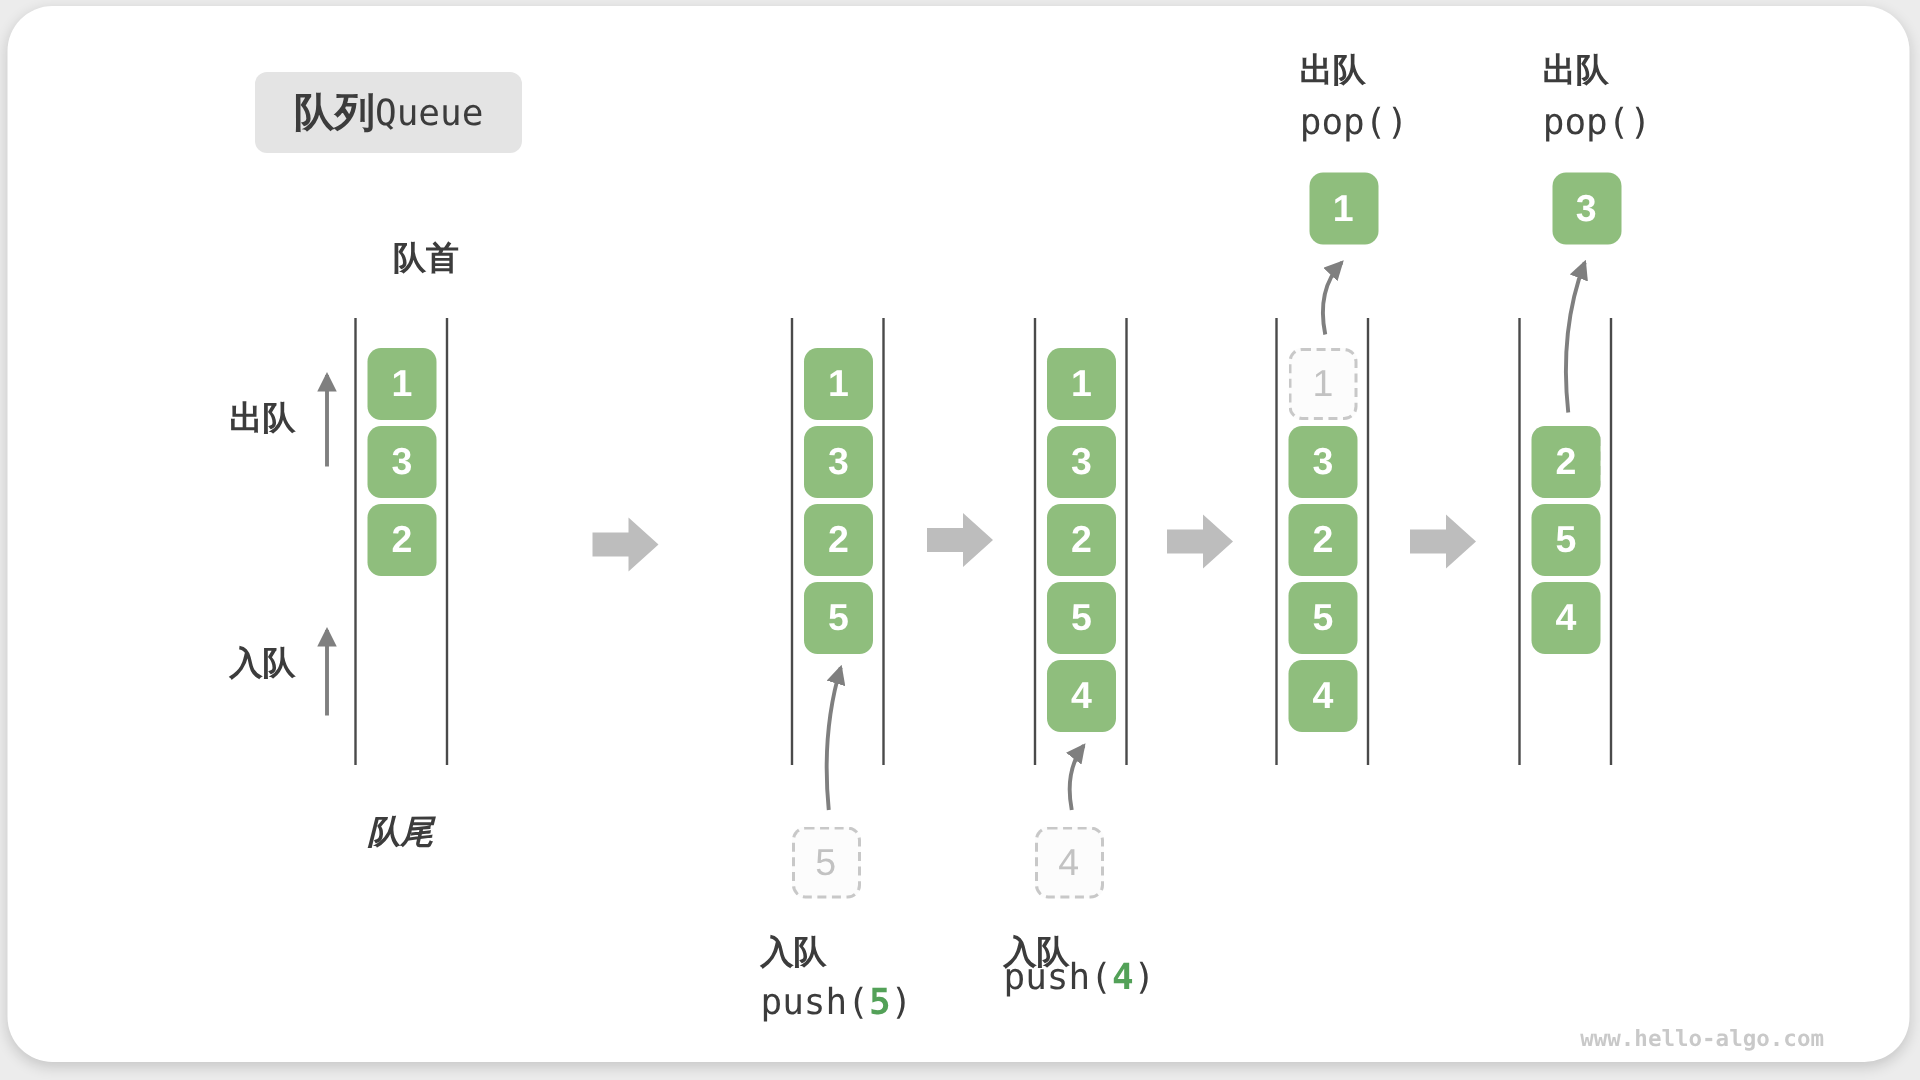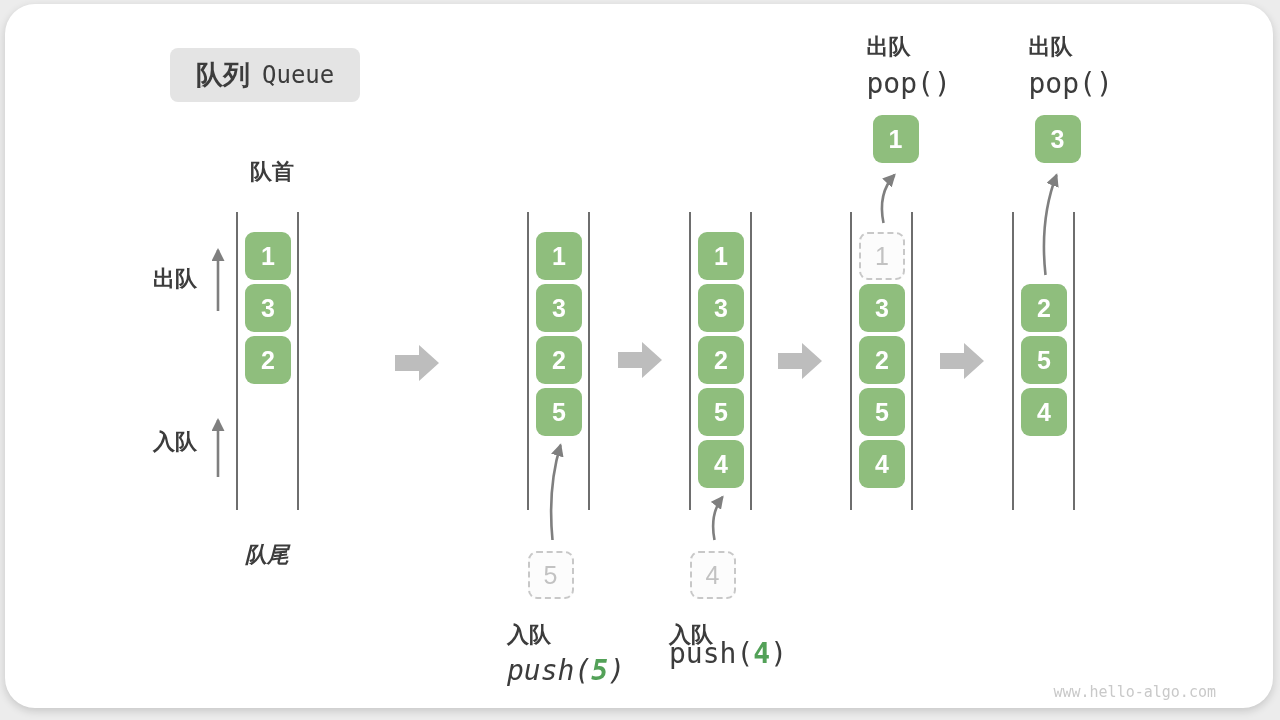--- a/index.html
+++ b/index.html
@@ -3,52 +3,52 @@
 <meta charset="utf-8">
 <style>
   html,body{margin:0;padding:0;background:#ececec;}
   #canvas{position:relative;width:1280px;height:720px;overflow:hidden;
           font-family:"Liberation Sans","DejaVu Sans",sans-serif;}
   #card{position:absolute;left:5px;top:4px;width:1268px;height:704px;
         background:#ffffff;border-radius:30px;box-shadow:0 3px 9px rgba(0,0,0,.16);}
   #svg-layer{position:absolute;left:0;top:0;pointer-events:none;}
 
   .title-box{position:absolute;left:170px;top:48px;height:54px;padding:0 26px;
-             background:#e4e4e4;border-radius:8px;display:flex;align-items:center;gap:12px;}
+             background:#e4e4e4;border-radius:8px;display:flex;align-items:center;}
   .title-zh{font-size:27px;font-weight:bold;color:#3c3c3c;}
   .title-en{font-size:24px;font-family:"DejaVu Sans Mono","Liberation Mono",monospace;color:#3c3c3c;text-align:center;}
 
   .cn-label{position:absolute;font-size:22px;font-weight:bold;color:#3c3c3c;
             transform:translateX(-50%);white-space:nowrap;}
-  .code-label{position:absolute;font-size:28px;color:#3c3c3c;white-space:nowrap;
+  .code-label{position:absolute;font-size:24px;color:#3c3c3c;white-space:nowrap;
               font-family:"DejaVu Sans Mono","Liberation Mono",monospace;}
   .code-accent{color:#53a158;font-weight:bold;}
   .push-zh{position:absolute;font-size:22px;font-weight:bold;color:#3c3c3c;white-space:nowrap;}
   .pop-zh{position:absolute;font-size:22px;font-weight:bold;color:#3c3c3c;white-space:nowrap;}
 
   .q-item{position:absolute;width:46px;height:48px;border-radius:9px;background:#8fbe7d;
           color:#ffffff;font-size:25px;font-weight:600;display:flex;align-items:center;
           justify-content:center;box-sizing:border-box;}
   .q-ghost{background:#fcfcfc;border:2px dashed #c8c8c8;color:#c2c2c2;font-weight:400;}
 
   .watermark{position:absolute;right:64px;bottom:19px;font-size:15px;color:#c9c9c9;
-             font-family:"DejaVu Sans Mono","Liberation Mono",monospace;}
+             font-family:"DejaVu Sans Mono","Liberation Mono",monospace;font-weight:bold;}
 </style>
 </head>
 <body>
 
 <div id="canvas">
   <div id="card"></div>
 
   <div class="title-box">
     <span class="title-zh">队列</span>
     <span class="title-en">Queue</span>
   </div>
 
-  <div class="cn-label" style="left:272px;top:157px;text-align:right;">队首</div>
+  <div class="cn-label" style="left:284px;top:157px;text-align:right;">队首</div>
   <div class="cn-label" style="left:267px;top:540px;font-style:italic;">队尾</div>
   <div class="cn-label" style="left:175px;top:264px;">出队</div>
   <div class="cn-label" style="left:175px;top:427px;">入队</div>
 
   <svg id="svg-layer" width="1280" height="720">
     <defs>
       <marker id="ah" viewBox="0 0 10 10" refX="8.5" refY="5" markerWidth="13" markerHeight="13" orient="auto" markerUnits="userSpaceOnUse">
         <path d="M0,0 L10,5 L0,10 Z" fill="#7f7f7f"></path>
       </marker>
     </defs>
@@ -83,21 +83,21 @@
   <div id="items-layer">
       <div class="q-item" style="left: 245px; top: 232px;">1</div>
       <div class="q-item" style="left: 245px; top: 284px;">3</div>
       <div class="q-item" style="left: 245px; top: 336px;">2</div>
       <div class="q-item" style="left: 536px; top: 232px;">1</div>
       <div class="q-item" style="left: 536px; top: 284px;">3</div>
       <div class="q-item" style="left: 536px; top: 336px;">2</div>
       <div class="q-item" style="left: 536px; top: 388px;">5</div>
       <div class="q-item q-ghost" style="left: 527.5px; top: 551px;">5</div>
       <div class="push-zh" style="left: 507px; top: 620px;">入队</div>
-      <div class="code-label" style="left: 507px; top: 654px; font-style: italic;">push(<span class="code-accent">5</span>)</div>
+      <div class="code-label" style="left: 507px; top: 654px;">push(<span class="code-accent">5</span>)</div>
       <div class="q-item" style="left: 698px; top: 232px;">1</div>
       <div class="q-item" style="left: 698px; top: 284px;">3</div>
       <div class="q-item" style="left: 698px; top: 336px;">2</div>
       <div class="q-item" style="left: 698px; top: 388px;">5</div>
       <div class="q-item" style="left: 698px; top: 440px;">4</div>
       <div class="q-item q-ghost" style="left: 689.5px; top: 551px;">4</div>
       <div class="push-zh" style="left: 669px; top: 620px;">入队</div>
       <div class="code-label" style="left: 669px; top: 637px;">push(<span class="code-accent">4</span>)</div>
       <div class="q-item q-ghost" style="left: 859px; top: 232px;">1</div>
       <div class="q-item" style="left: 859px; top: 284px;">3</div>

